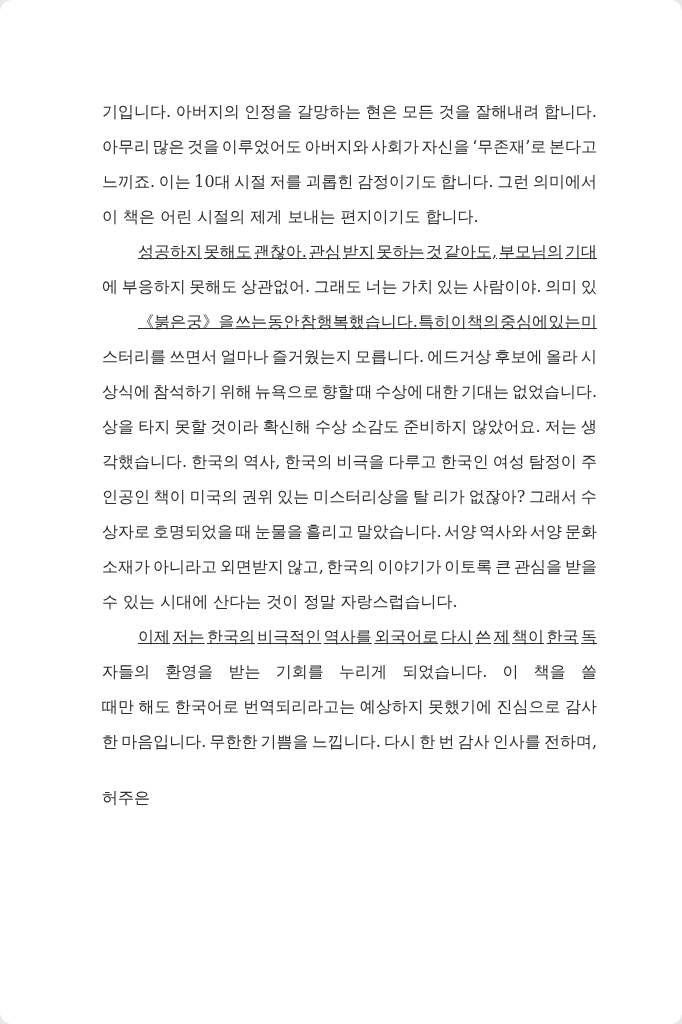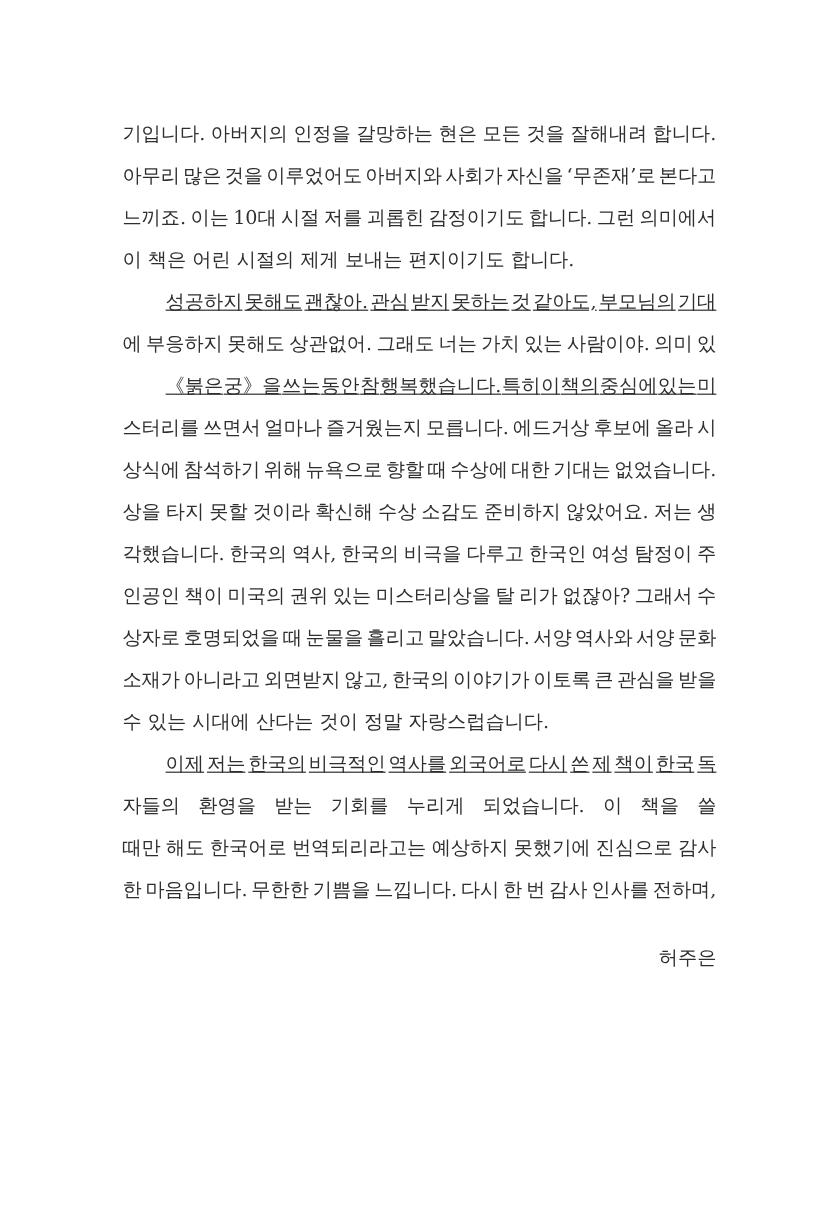--- a/index.html
+++ b/index.html
@@ -8,20 +8,21 @@
     background: #e8e8e8;
   }
   .sheet {
     position: relative;
     width: 682px;
     height: 1024px;
     background: #ffffff;
     margin: 0 auto;
     overflow: hidden;
     font-family: "DejaVu Serif", "Liberation Serif", serif;
+    border-radius: 12px;
   }
   .text-block {
     position: absolute;
     left: 102px;
     top: 94px;
     width: 495px;
     font-size: 16px;
     line-height: 35px;
     color: #2e2e2e;
     letter-spacing: 0;
@@ -33,21 +34,21 @@
     display: flex;
     justify-content: space-between;
   }
   .line.fill span { white-space: pre; flex: 0 0 auto; }
   
   .line.end { text-align: left; white-space: pre; }
   
   .line.ind { padding-left: 36px; text-decoration: underline; }
   .signature {
     margin-top: 21px;
-    text-align: right;
+    text-align: left;
     font-size: 16px;
     line-height: 35px;
     color: #2e2e2e;
   }
 </style>
 </head>
 <body>
 
 <div class="sheet">
   <div class="text-block">

